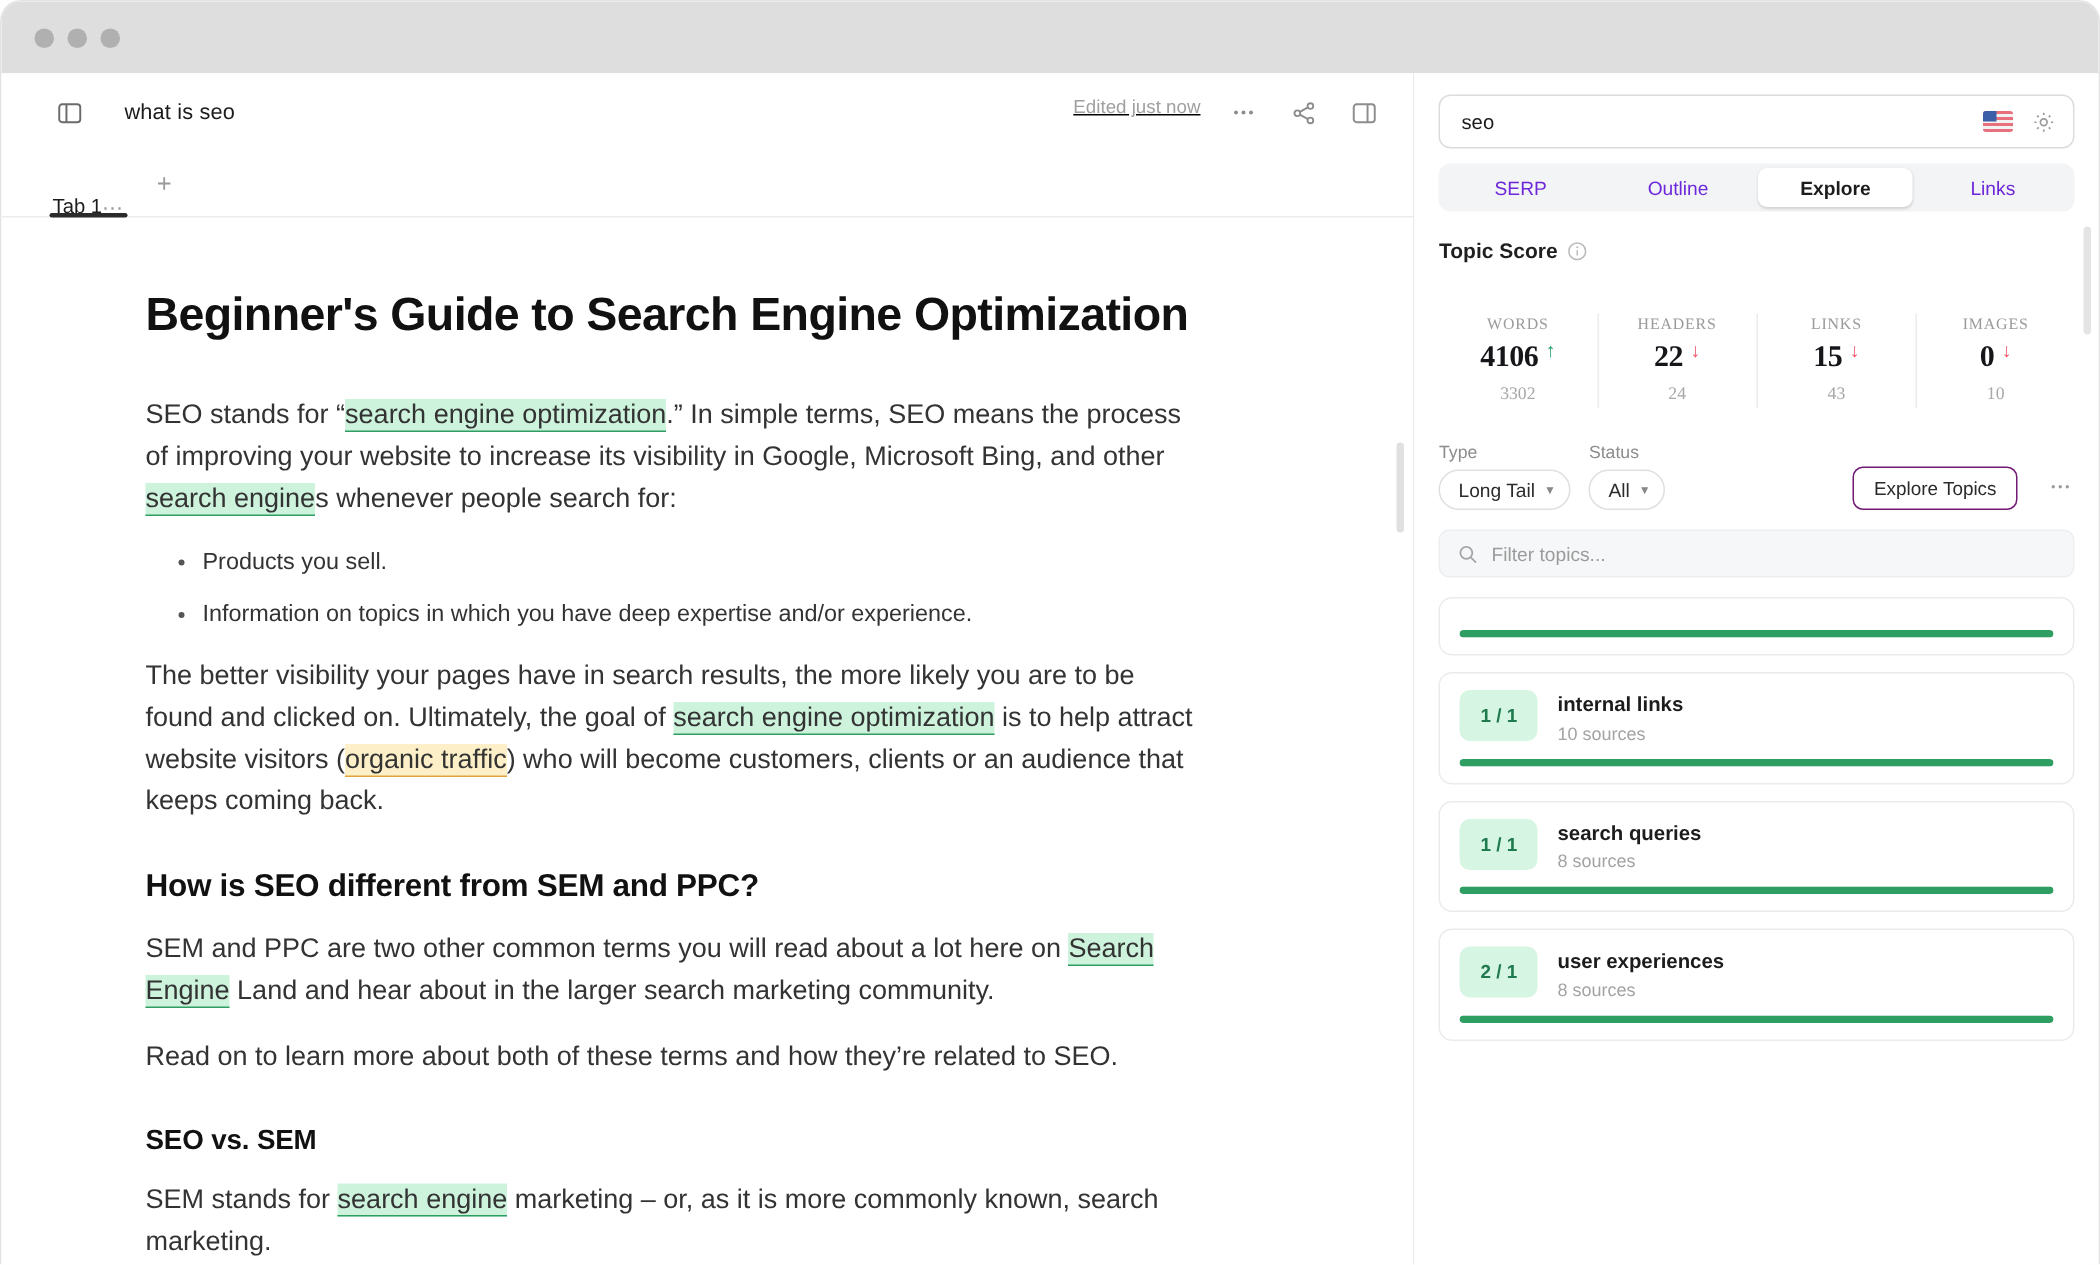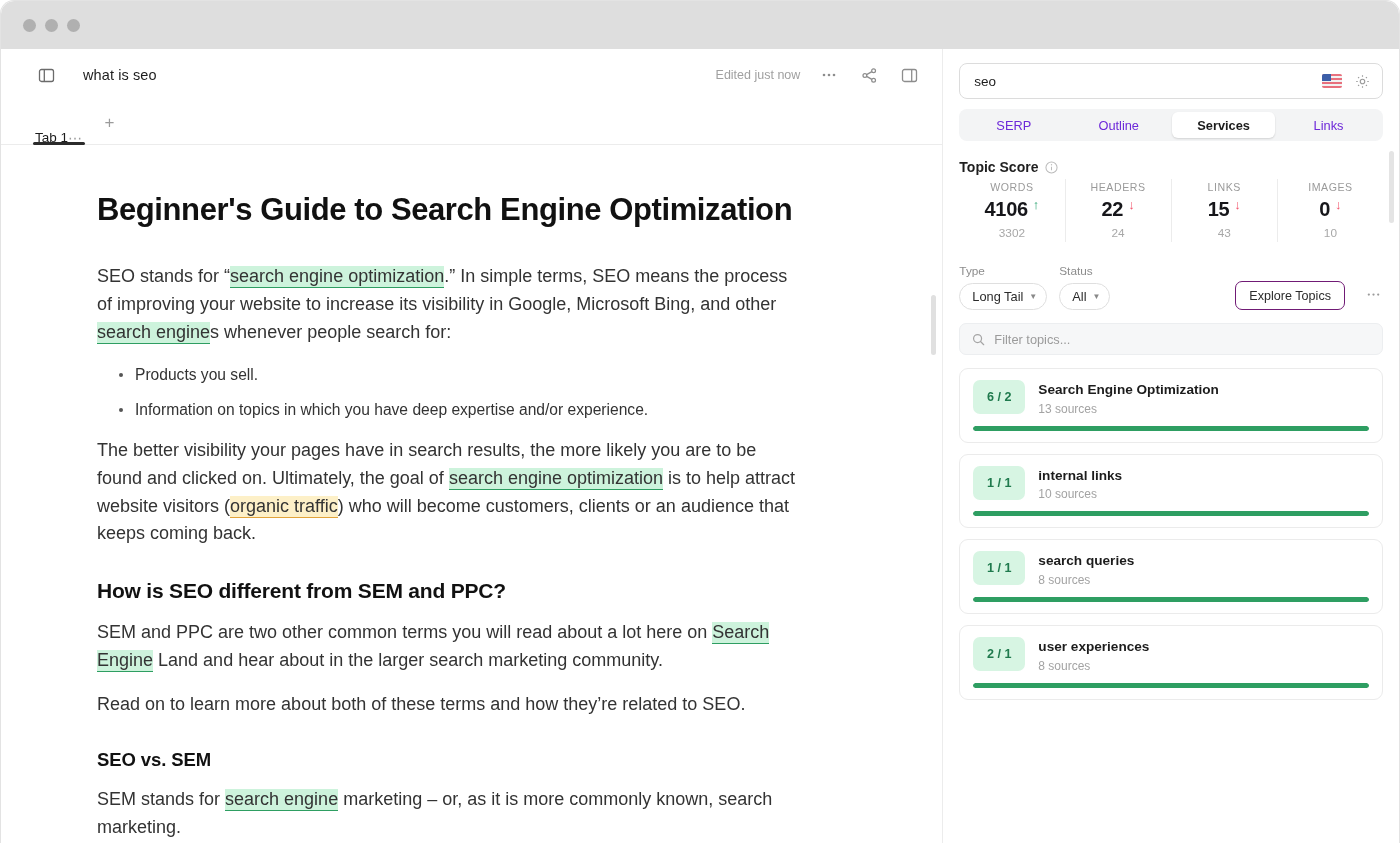--- a/index.html
+++ b/index.html
@@ -71,22 +71,23 @@
   }
   #doc-title {
     margin-left: 24px;
     font-size: 14.5px;
     color: #1c1c1c;
     letter-spacing: .1px;
   }
   #doc-header-right {
     margin-left: auto;
     display: flex;
-    align-items: center;
+    align-items: flex-start;
     gap: 18px;
+    text-decoration: underline;
   }
   #edit-status {
     font-size: 12.5px;
     color: #a0a0a0;
   }
   .hdr-icon {
     width: 22px; height: 22px;
     display: flex; align-items: center; justify-content: center;
     color: #8d8d8d;
     cursor: pointer;
@@ -344,21 +345,22 @@
   }
   #view-competitors {
     margin-top: 7px;
     font-size: 12.8px;
     color: #9a9a9a;
     cursor: pointer;
   }
 
   #metrics-row {
     display: flex;
-    margin: 4px 16px 0 16px;
+    margin: 34px 16px 0 16px;
+    font-family: Liberation Serif, serif;
   }
   .metric-cell {
     flex: 1;
     text-align: center;
     padding: 2px 0;
     border-right: 1px solid #ececec;
   }
   .metric-cell:last-child { border-right: none; }
   .metric-label {
     font-size: 10.6px;
@@ -623,21 +625,21 @@
               <circle cx="8" cy="8" r="2.4"></circle>
               <path d="M8 1.3v1.6M8 13.1v1.6M1.3 8h1.6M13.1 8h1.6M3.3 3.3l1.1 1.1M11.6 11.6l1.1 1.1M12.7 3.3l-1.1 1.1M4.4 11.6l-1.1 1.1"></path>
             </svg>
           </div>
         </div>
       </div>
 
       <div id="panel-tabs">
           <div class="panel-tab">SERP</div>
           <div class="panel-tab">Outline</div>
-          <div class="panel-tab active">Services</div>
+          <div class="panel-tab active">Explore</div>
           <div class="panel-tab">Links</div>
         </div>
 
       <div id="panel-scroll">
 
         <div id="topic-score-row">
           <span id="topic-score-label">Topic Score</span>
           <span id="info-icon">
             <svg width="13" height="13" viewBox="0 0 14 14" fill="none" stroke="currentColor" stroke-width="1.1">
               <circle cx="7" cy="7" r="6"></circle>
@@ -713,27 +715,20 @@
             <svg width="13" height="13" viewBox="0 0 14 14" fill="none" stroke="currentColor" stroke-width="1.3">
               <circle cx="6" cy="6" r="4.3"></circle>
               <line x1="9.2" y1="9.2" x2="12.6" y2="12.6" stroke-linecap="round"></line>
             </svg>
           </span>
           <input id="filter-topics-input" type="text" placeholder="Filter topics..." style="">
         </div>
 
         <div id="topics-list">
             <div class="topic-card">
-              <div class="topic-card-top">
-                <div class="topic-badge badge-green">6 / 2</div>
-                <div class="topic-texts">
-                  <div class="topic-name">Search Engine Optimization</div>
-                  <div class="topic-sources">13 sources</div>
-                </div>
-              </div>
               <div class="topic-progress-track">
                 <div class="topic-progress-fill" style="width: 100%;"></div>
               </div>
               <div style="height: 11px;"></div>
             </div>
             <div class="topic-card">
               <div class="topic-card-top">
                 <div class="topic-badge badge-green">1 / 1</div>
                 <div class="topic-texts">
                   <div class="topic-name">internal links</div>

